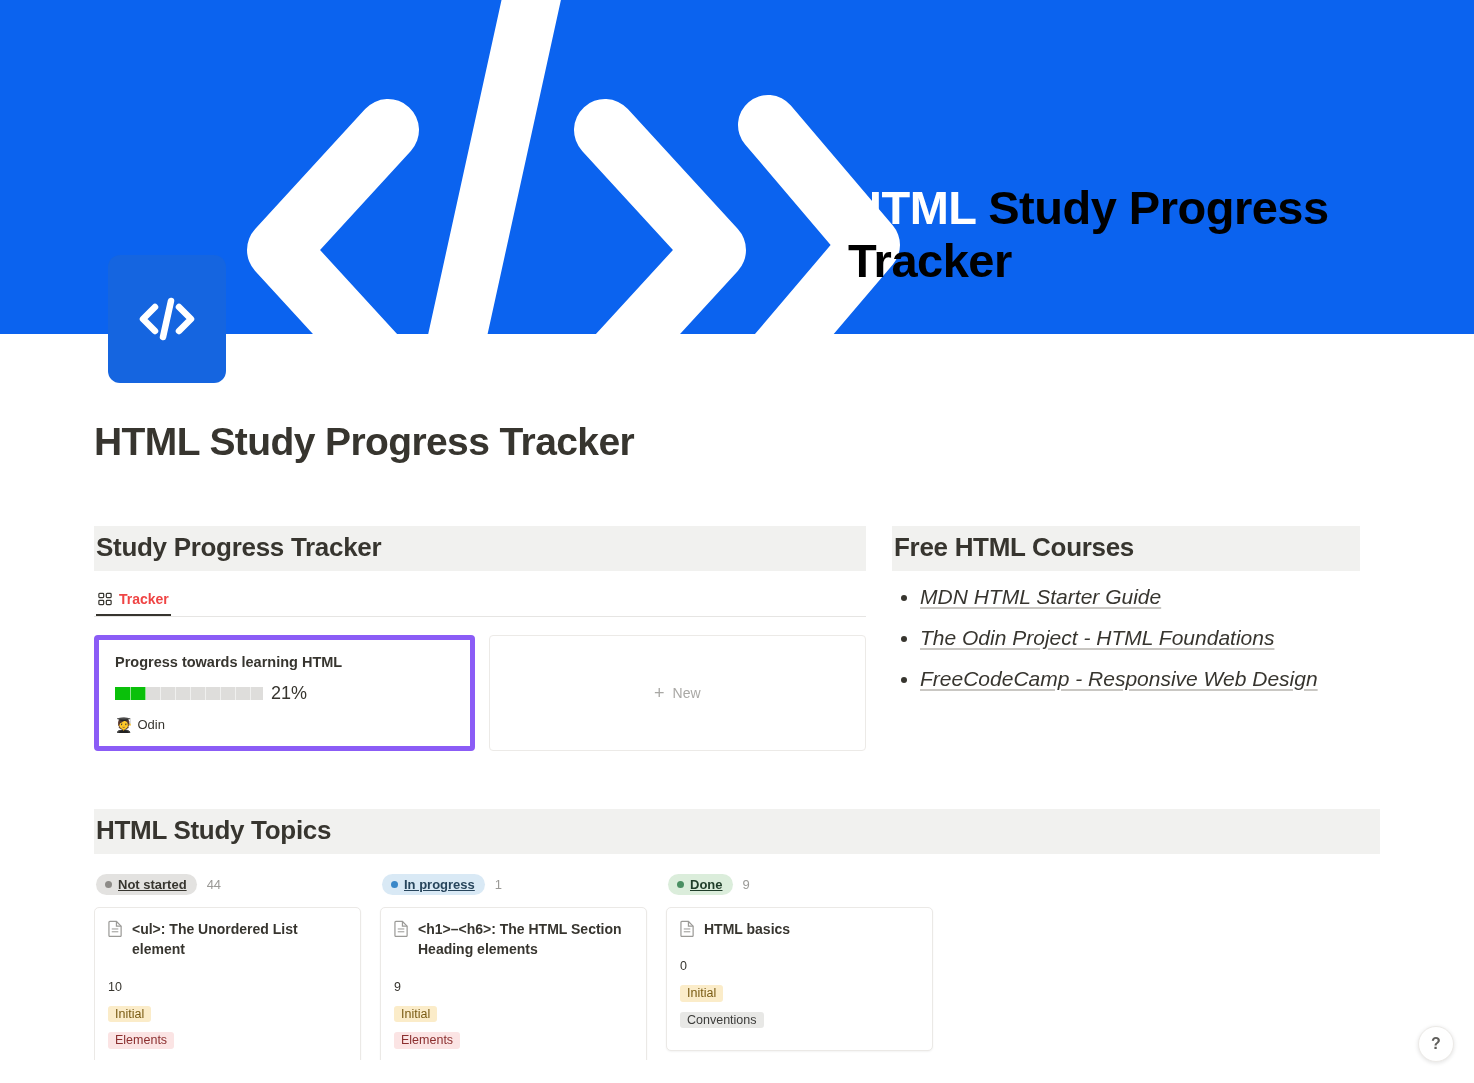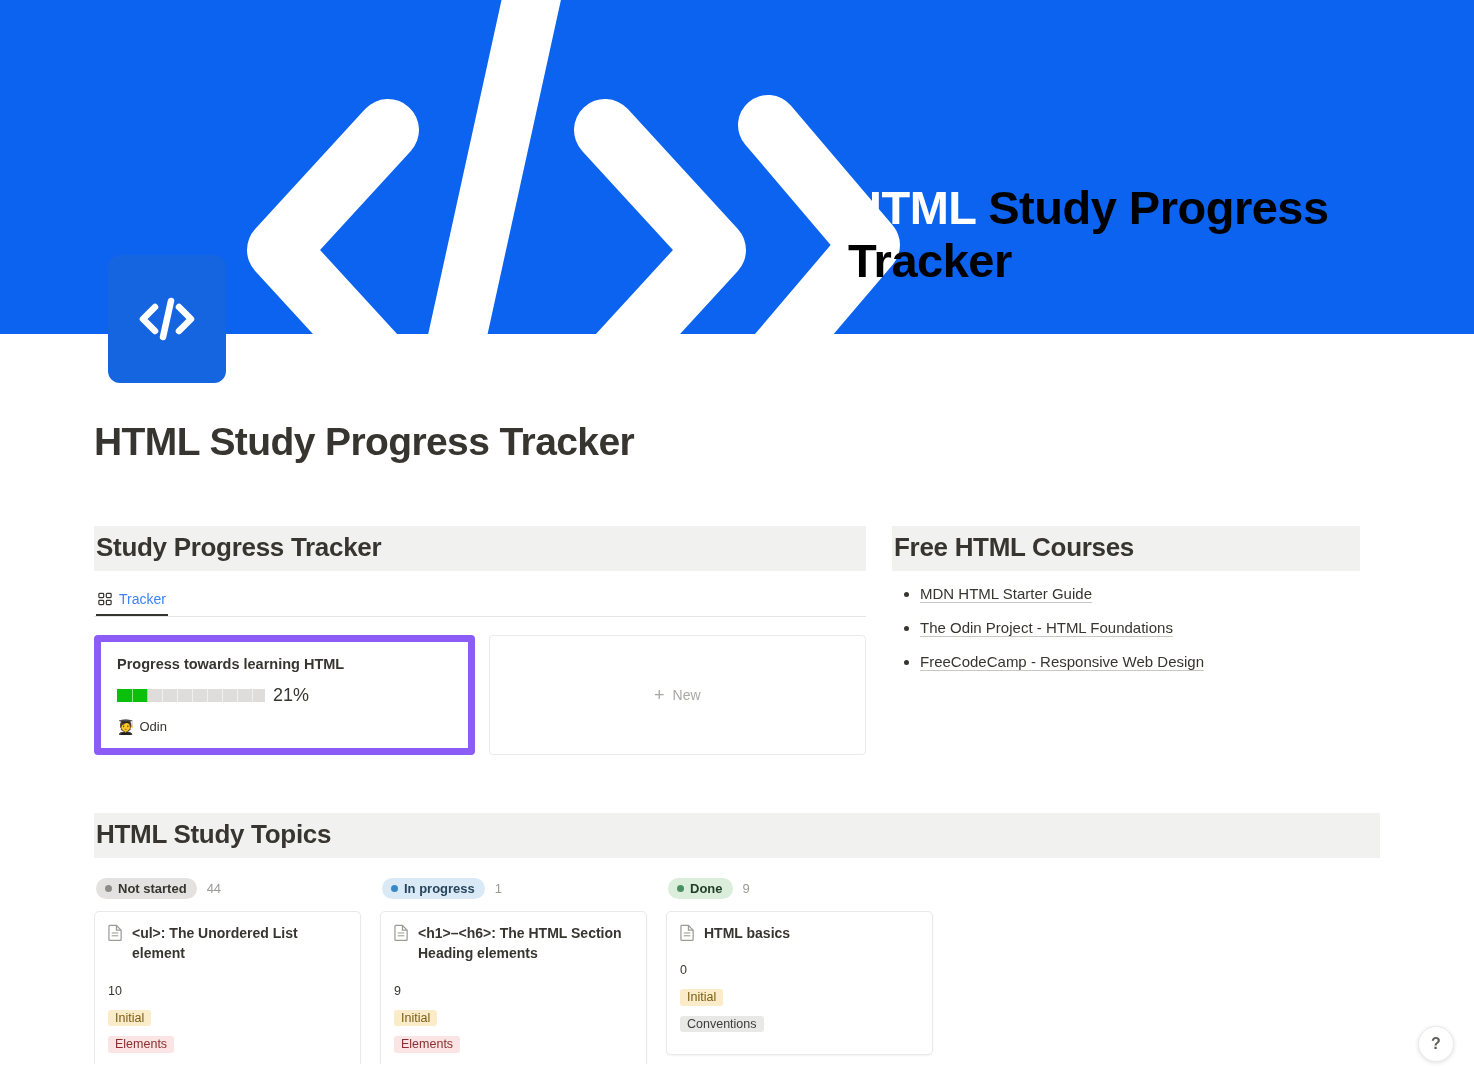--- a/index.html
+++ b/index.html
@@ -98,36 +98,36 @@
   .tab {
     display: flex;
     align-items: center;
     gap: 7px;
     padding: 4px 2px 9px 2px;
     font-size: 14px;
     color: #9b9a97;
     cursor: pointer;
   }
   .tab.active {
-    color: #3b82f6;
-    font-weight: 400;
+    color: #ef4444;
+    font-weight: 700;
     box-shadow: inset 0 -2px 0 0 #37352f;
   }
   .tab svg { display: block; }
 
   
   .tracker-row {
     display: flex;
     gap: 14px;
     margin-top: 18px;
   }
   .tracker-card {
     width: 383px;
     min-height: 108px;
-    border: 7px solid #8b5cf6;
+    border: 5px solid #8b5cf6;
     border-radius: 4px;
     padding: 14px 16px;
     background: #fff;
   }
   .tracker-card-title {
     font-size: 14.5px;
     font-weight: 600;
     color: #37352f;
     margin-bottom: 13px;
   }
@@ -181,22 +181,23 @@
   }
   .plus-glyph { font-size: 18px; line-height: 1; font-weight: 300; }
 
   
   .link-list {
     margin: 14px 0 0 0;
     padding-left: 28px;
   }
   .link-list li {
     margin-bottom: 17px;
-    font-size: 15px;
-    color: #37352f;
+    font-size: 21px;
+    color: #37352f;
+    font-style: italic;
   }
   .link-list li::marker { color: #37352f; }
   .link-list a {
     color: #37352f;
     text-decoration: underline;
     text-decoration-color: #c9c7c3;
     text-underline-offset: 3px;
   }
 
   
@@ -216,20 +217,21 @@
     padding: 4px 2px 12px 2px;
   }
   .chip {
     display: inline-flex;
     align-items: center;
     gap: 6px;
     border-radius: 11px;
     padding: 3px 10px 3px 9px;
     font-size: 13px;
     font-weight: 600;
+    text-decoration: underline;
   }
   .chip .dot {
     width: 7px; height: 7px;
     border-radius: 50%;
     display: inline-block;
   }
   .chip-count { font-size: 13px; color: #9b9a97; }
 
   .kcard {
     background: #fff;

